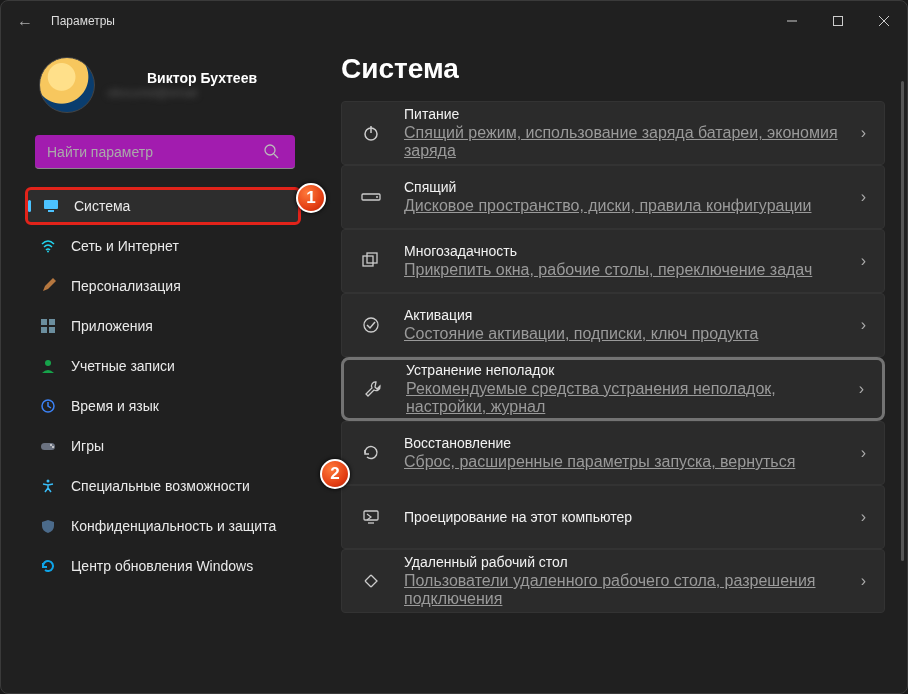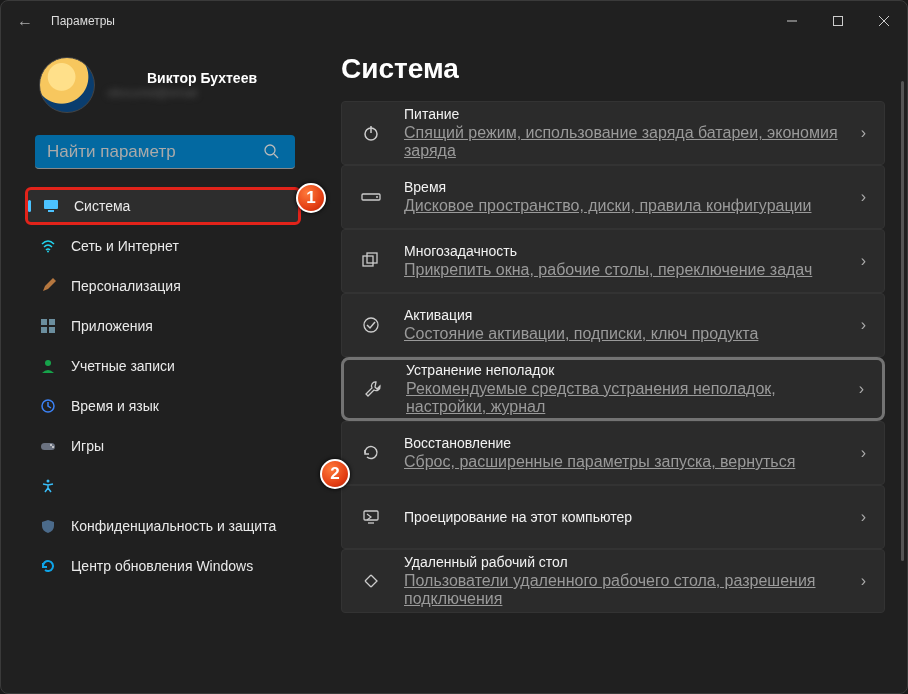--- a/index.html
+++ b/index.html
@@ -28,22 +28,22 @@
 .sidebar { width: 310px; padding: 10px 10px 10px 20px; display: flex; flex-direction: column; }
 .user-row { display: flex; align-items: center; gap: 12px; padding: 6px 4px 18px 18px; }
 .avatar { width: 56px; height: 56px; border-radius: 50%; background: radial-gradient(circle at 40% 35%, #ffe08a 0 28%, #f7c75e 30% 55%, #0a3d6e 57% 100%); border: 1px solid #444; }
 .user-text { display: flex; flex-direction: column; }
 .user-name { color: #fff; font-size: 14px; font-weight: 600; margin-left: 40px; }
 .user-email { color: #555; font-size: 12px; filter: blur(3px); }
 
 .search-wrap { position: relative; margin: 4px 4px 12px 14px; }
 .search {
   width: 260px; height: 34px;
-  background: #0369a1; border: none; border-bottom: 1px solid #888; border-radius: 4px;
-  color: #ccc; padding: 0 36px 0 12px; font-size: 17px;
+  background: #a21caf; border: none; border-bottom: 1px solid #888; border-radius: 4px;
+  color: #ccc; padding: 0 36px 0 12px; font-size: 14px;
 }
 .search::placeholder { color: #aaa; }
 .search-icon { position: absolute; right: 18px; top: 8px; color: #bbb; pointer-events: none; }
 
 .nav { display: flex; flex-direction: column; gap: 2px; margin-top: 6px; padding-left: 4px;}
 .nav-item {
   display: flex; align-items: center; gap: 14px;
   height: 38px; padding-left: 14px;
   color: #eaeaea; font-size: 14px;
   border-radius: 4px; cursor: pointer;
@@ -205,20 +205,21 @@
             </span>
             <span>Игры</span>
           </div>
           <div class="nav-item">
             <span class="nav-icon">
               <svg width="14" height="14" viewBox="0 0 14 14">
                 <circle cx="7" cy="2" r="1.5" fill="#38bdf8"></circle>
                 <path d="M2 5 L7 6 L12 5 M7 6 V9 L4 13 M7 9 L10 13" stroke="#38bdf8" stroke-width="1.5" fill="none"></path>
               </svg>
             </span>
+            <span>Специальные возможности</span>
           </div>
           <div class="nav-item">
             <span class="nav-icon">
               <svg width="14" height="14" viewBox="0 0 14 14">
                 <path d="M7 1 L13 3 V7 Q13 12 7 14 Q1 12 1 7 V3 Z" fill="#4b6a8a"></path>
               </svg>
             </span>
             <span>Конфиденциальность и защита</span>
           </div>
           <div class="nav-item">
@@ -250,21 +251,21 @@
             <span class="chev">›</span>
           </div>
           <div class="card">
             <span class="card-icon">
               <svg width="20" height="14" viewBox="0 0 20 14">
                 <rect x="1" y="4" width="18" height="6" rx="1" fill="none" stroke="#ccc" stroke-width="1.3"></rect>
                 <circle cx="16" cy="7" r="1" fill="#ccc"></circle>
               </svg>
             </span>
             <div class="card-text">
-              <span class="card-title">Время</span>
+              <span class="card-title">Спящий</span>
               <span class="card-sub">Дисковое пространство, диски, правила конфигурации</span>
             </div>
             <span class="chev">›</span>
           </div>
           <div class="card">
             <span class="card-icon">
               <svg width="18" height="18" viewBox="0 0 18 18">
                 <rect x="1" y="4" width="10" height="10" fill="none" stroke="#ccc" stroke-width="1.3"></rect>
                 <rect x="5" y="1" width="10" height="10" fill="none" stroke="#ccc" stroke-width="1.3"></rect>
               </svg>

